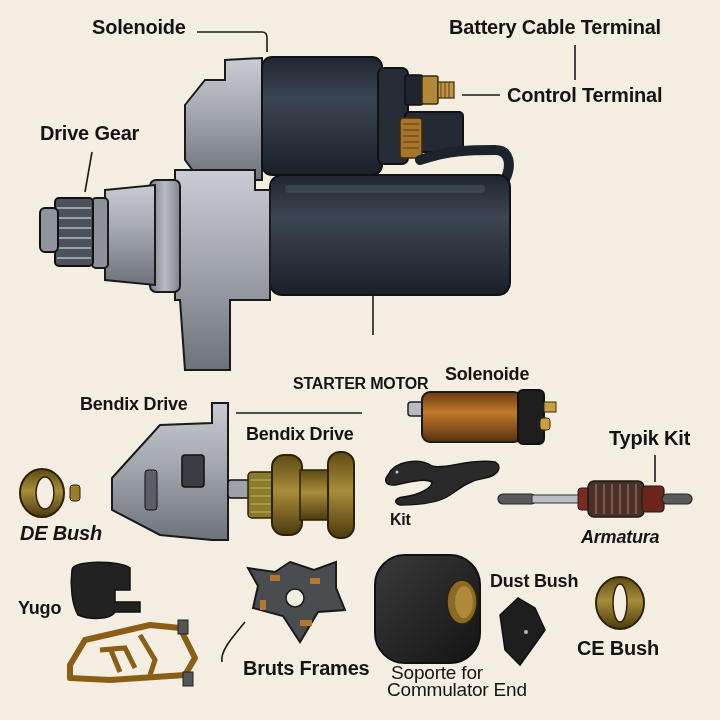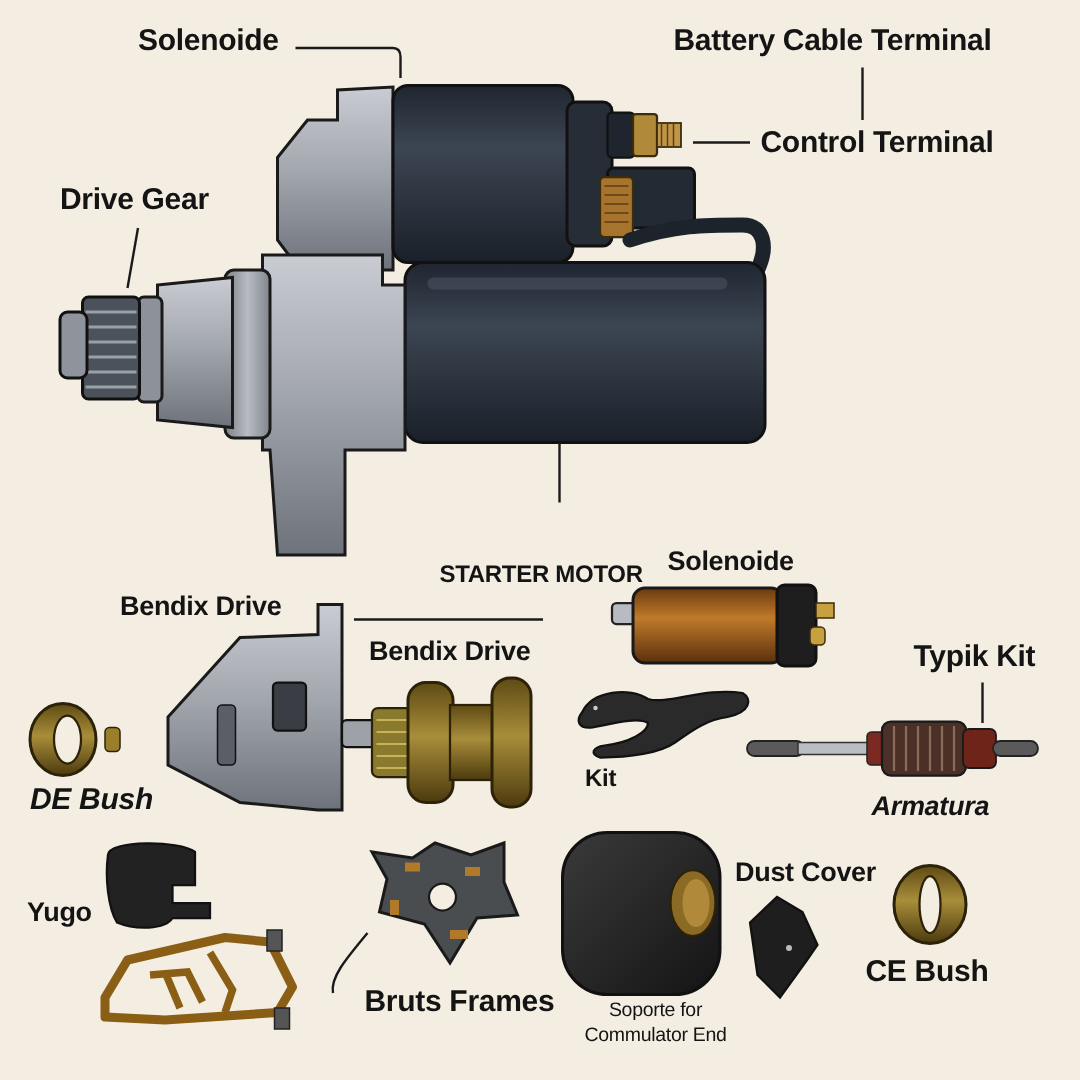--- a/index.html
+++ b/index.html
@@ -1,21 +1,21 @@
 <!DOCTYPE html>
 <html><head>
 <meta charset="utf-8">
 <style>
   html, body { margin: 0; padding: 0; }
   body { width: 720px; height: 720px; background: #f3ede2; position: relative; overflow: hidden; font-family: "Liberation Sans", "DejaVu Sans", sans-serif; color: #141414; }
   .lbl { position: absolute; font-weight: 600; white-space: nowrap; letter-spacing: -0.2px; }
   .l20 { font-size: 20px; }
   .l18 { font-size: 18px; }
   .l16 { font-size: 16px; }
-  .l13 { font-size: 13px; font-weight: 500; text-align: center; line-height: 17px; }
+  .l13 { font-size: 19px; font-weight: 500; text-align: center; line-height: 17px; }
   svg.stage { position: absolute; left: 0; top: 0; }
 </style>
 </head>
 <body>
 
 <svg class="stage" width="720" height="720" viewBox="0 0 720 720">
   <defs>
     <linearGradient id="gSilver" x1="0" y1="0" x2="0" y2="1">
       <stop offset="0" stop-color="#c9ccd2"></stop>
         <stop offset="0.45" stop-color="#a3a7ae"></stop>
@@ -179,18 +179,18 @@
 
 <div class="lbl l18" style="left:80px;top:394px;">Bendix Drive</div>
 <div class="lbl l18" style="left:246px;top:424px;">Bendix Drive</div>
 <div class="lbl l18" style="left:445px;top:364px;">Solenoide</div>
 <div class="lbl l20" style="left:609px;top:427px;">Typik Kit</div>
 <div class="lbl l20" style="left:20px;top:522px;font-style:italic;">DE Bush</div>
 <div class="lbl l16" style="left:390px;top:511px;">Kit</div>
 <div class="lbl l18" style="left:581px;top:527px;font-style:italic;">Armatura</div>
 <div class="lbl l18" style="left:18px;top:598px;">Yugo</div>
 <div class="lbl l20" style="left:243px;top:657px;">Bruts Frames</div>
-<div class="lbl l18" style="left:490px;top:571px;">Dust Cover</div>
+<div class="lbl l18" style="left:490px;top:571px;">Dust Bush</div>
 <div class="lbl l13" style="left:387px;top:664px;width:100px;">
   <div>Soporte for</div>
   <div>Commulator End</div>
 </div>
 <div class="lbl l20" style="left:577px;top:637px;">CE Bush</div>
 
 </body></html>

